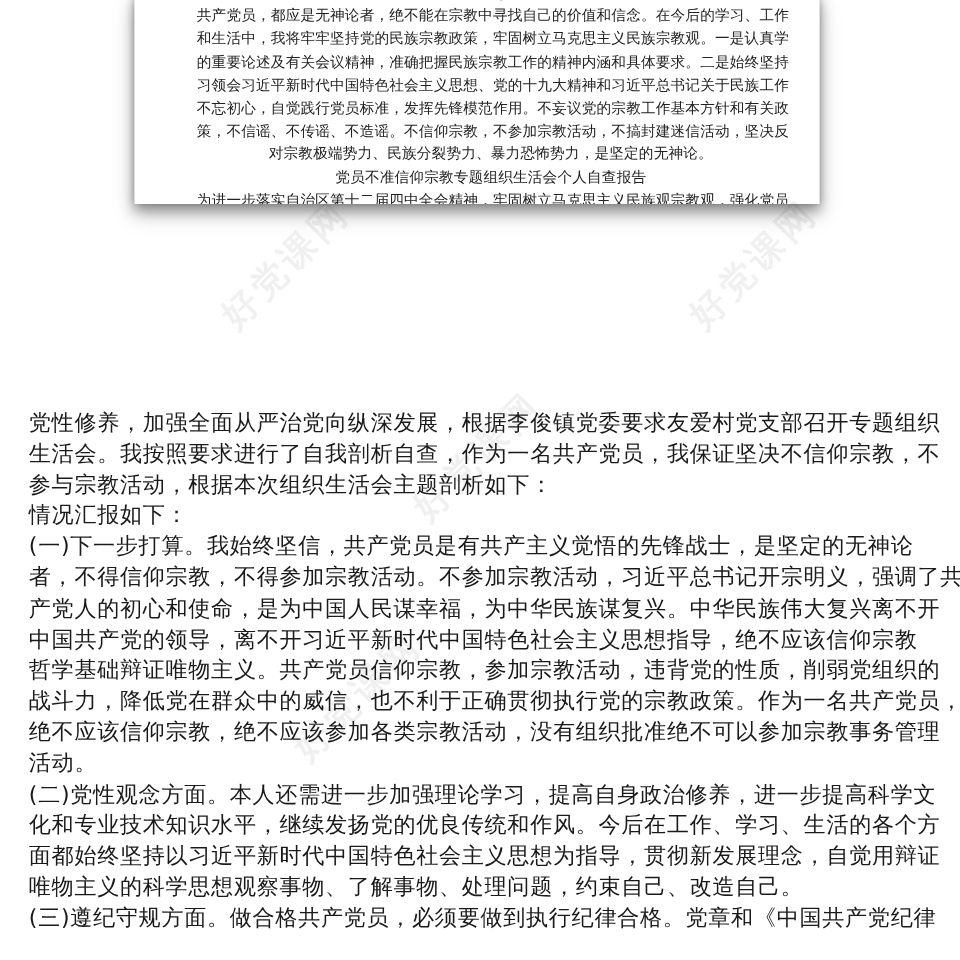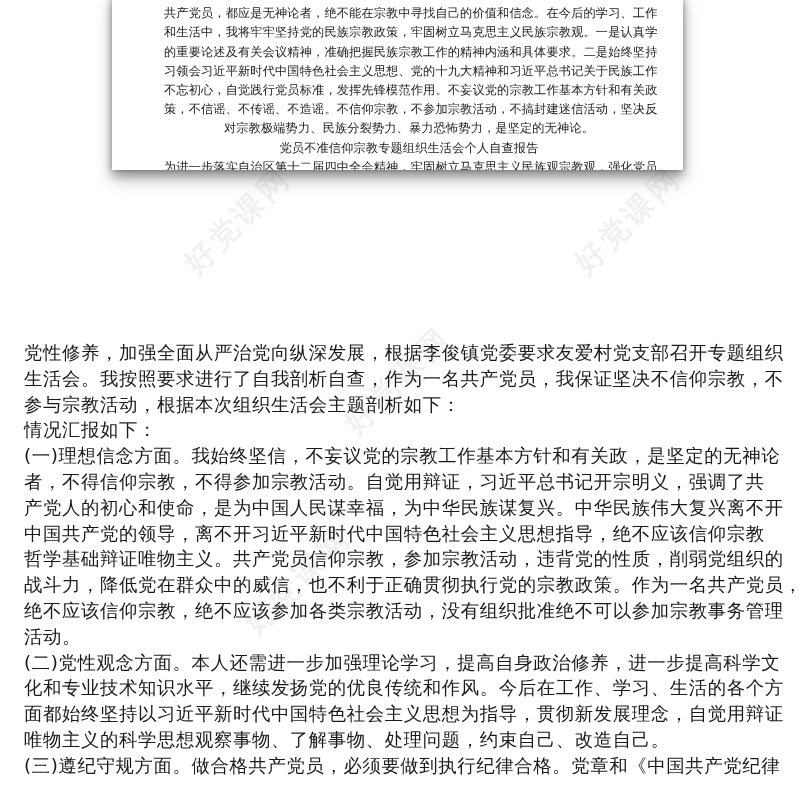--- a/index.html
+++ b/index.html
@@ -88,22 +88,22 @@
 <div class="watermark" style="left:170px; top:200px;">好党课网</div>
 <div class="watermark" style="left:560px; top:200px;">好党课网</div>
 <div class="watermark" style="left:330px; top:360px;">好党课网</div>
 <div class="watermark" style="left:230px; top:560px;">好党课网</div>
 
 <div class="body-text">
   <span class="body-line">党性修养，加强全面从严治党向纵深发展，根据李俊镇党委要求友爱村党支部召开专题组织</span>
   <span class="body-line">生活会。我按照要求进行了自我剖析自查，作为一名共产党员，我保证坚决不信仰宗教，不</span>
   <span class="body-line">参与宗教活动，根据本次组织生活会主题剖析如下：</span>
   <span class="body-line">情况汇报如下：</span>
-  <span class="body-line">(一)理想信念方面。我始终坚信，不妄议党的宗教工作基本方针和有关政，是坚定的无神论</span>
-  <span class="body-line">者，不得信仰宗教，不得参加宗教活动。自觉用辩证，习近平总书记开宗明义，强调了共</span>
+  <span class="body-line">(一)下一步打算。我始终坚信，共产党员是有共产主义觉悟的先锋战士，是坚定的无神论</span>
+  <span class="body-line">者，不得信仰宗教，不得参加宗教活动。不参加宗教活动，习近平总书记开宗明义，强调了共</span>
   <span class="body-line">产党人的初心和使命，是为中国人民谋幸福，为中华民族谋复兴。中华民族伟大复兴离不开</span>
   <span class="body-line">中国共产党的领导，离不开习近平新时代中国特色社会主义思想指导，绝不应该信仰宗教</span>
   <span class="body-line">哲学基础辩证唯物主义。共产党员信仰宗教，参加宗教活动，违背党的性质，削弱党组织的</span>
   <span class="body-line">战斗力，降低党在群众中的威信，也不利于正确贯彻执行党的宗教政策。作为一名共产党员，</span>
   <span class="body-line">绝不应该信仰宗教，绝不应该参加各类宗教活动，没有组织批准绝不可以参加宗教事务管理</span>
   <span class="body-line">活动。</span>
   <span class="body-line">(二)党性观念方面。本人还需进一步加强理论学习，提高自身政治修养，进一步提高科学文</span>
   <span class="body-line">化和专业技术知识水平，继续发扬党的优良传统和作风。今后在工作、学习、生活的各个方</span>
   <span class="body-line">面都始终坚持以习近平新时代中国特色社会主义思想为指导，贯彻新发展理念，自觉用辩证</span>
   <span class="body-line">唯物主义的科学思想观察事物、了解事物、处理问题，约束自己、改造自己。</span>

